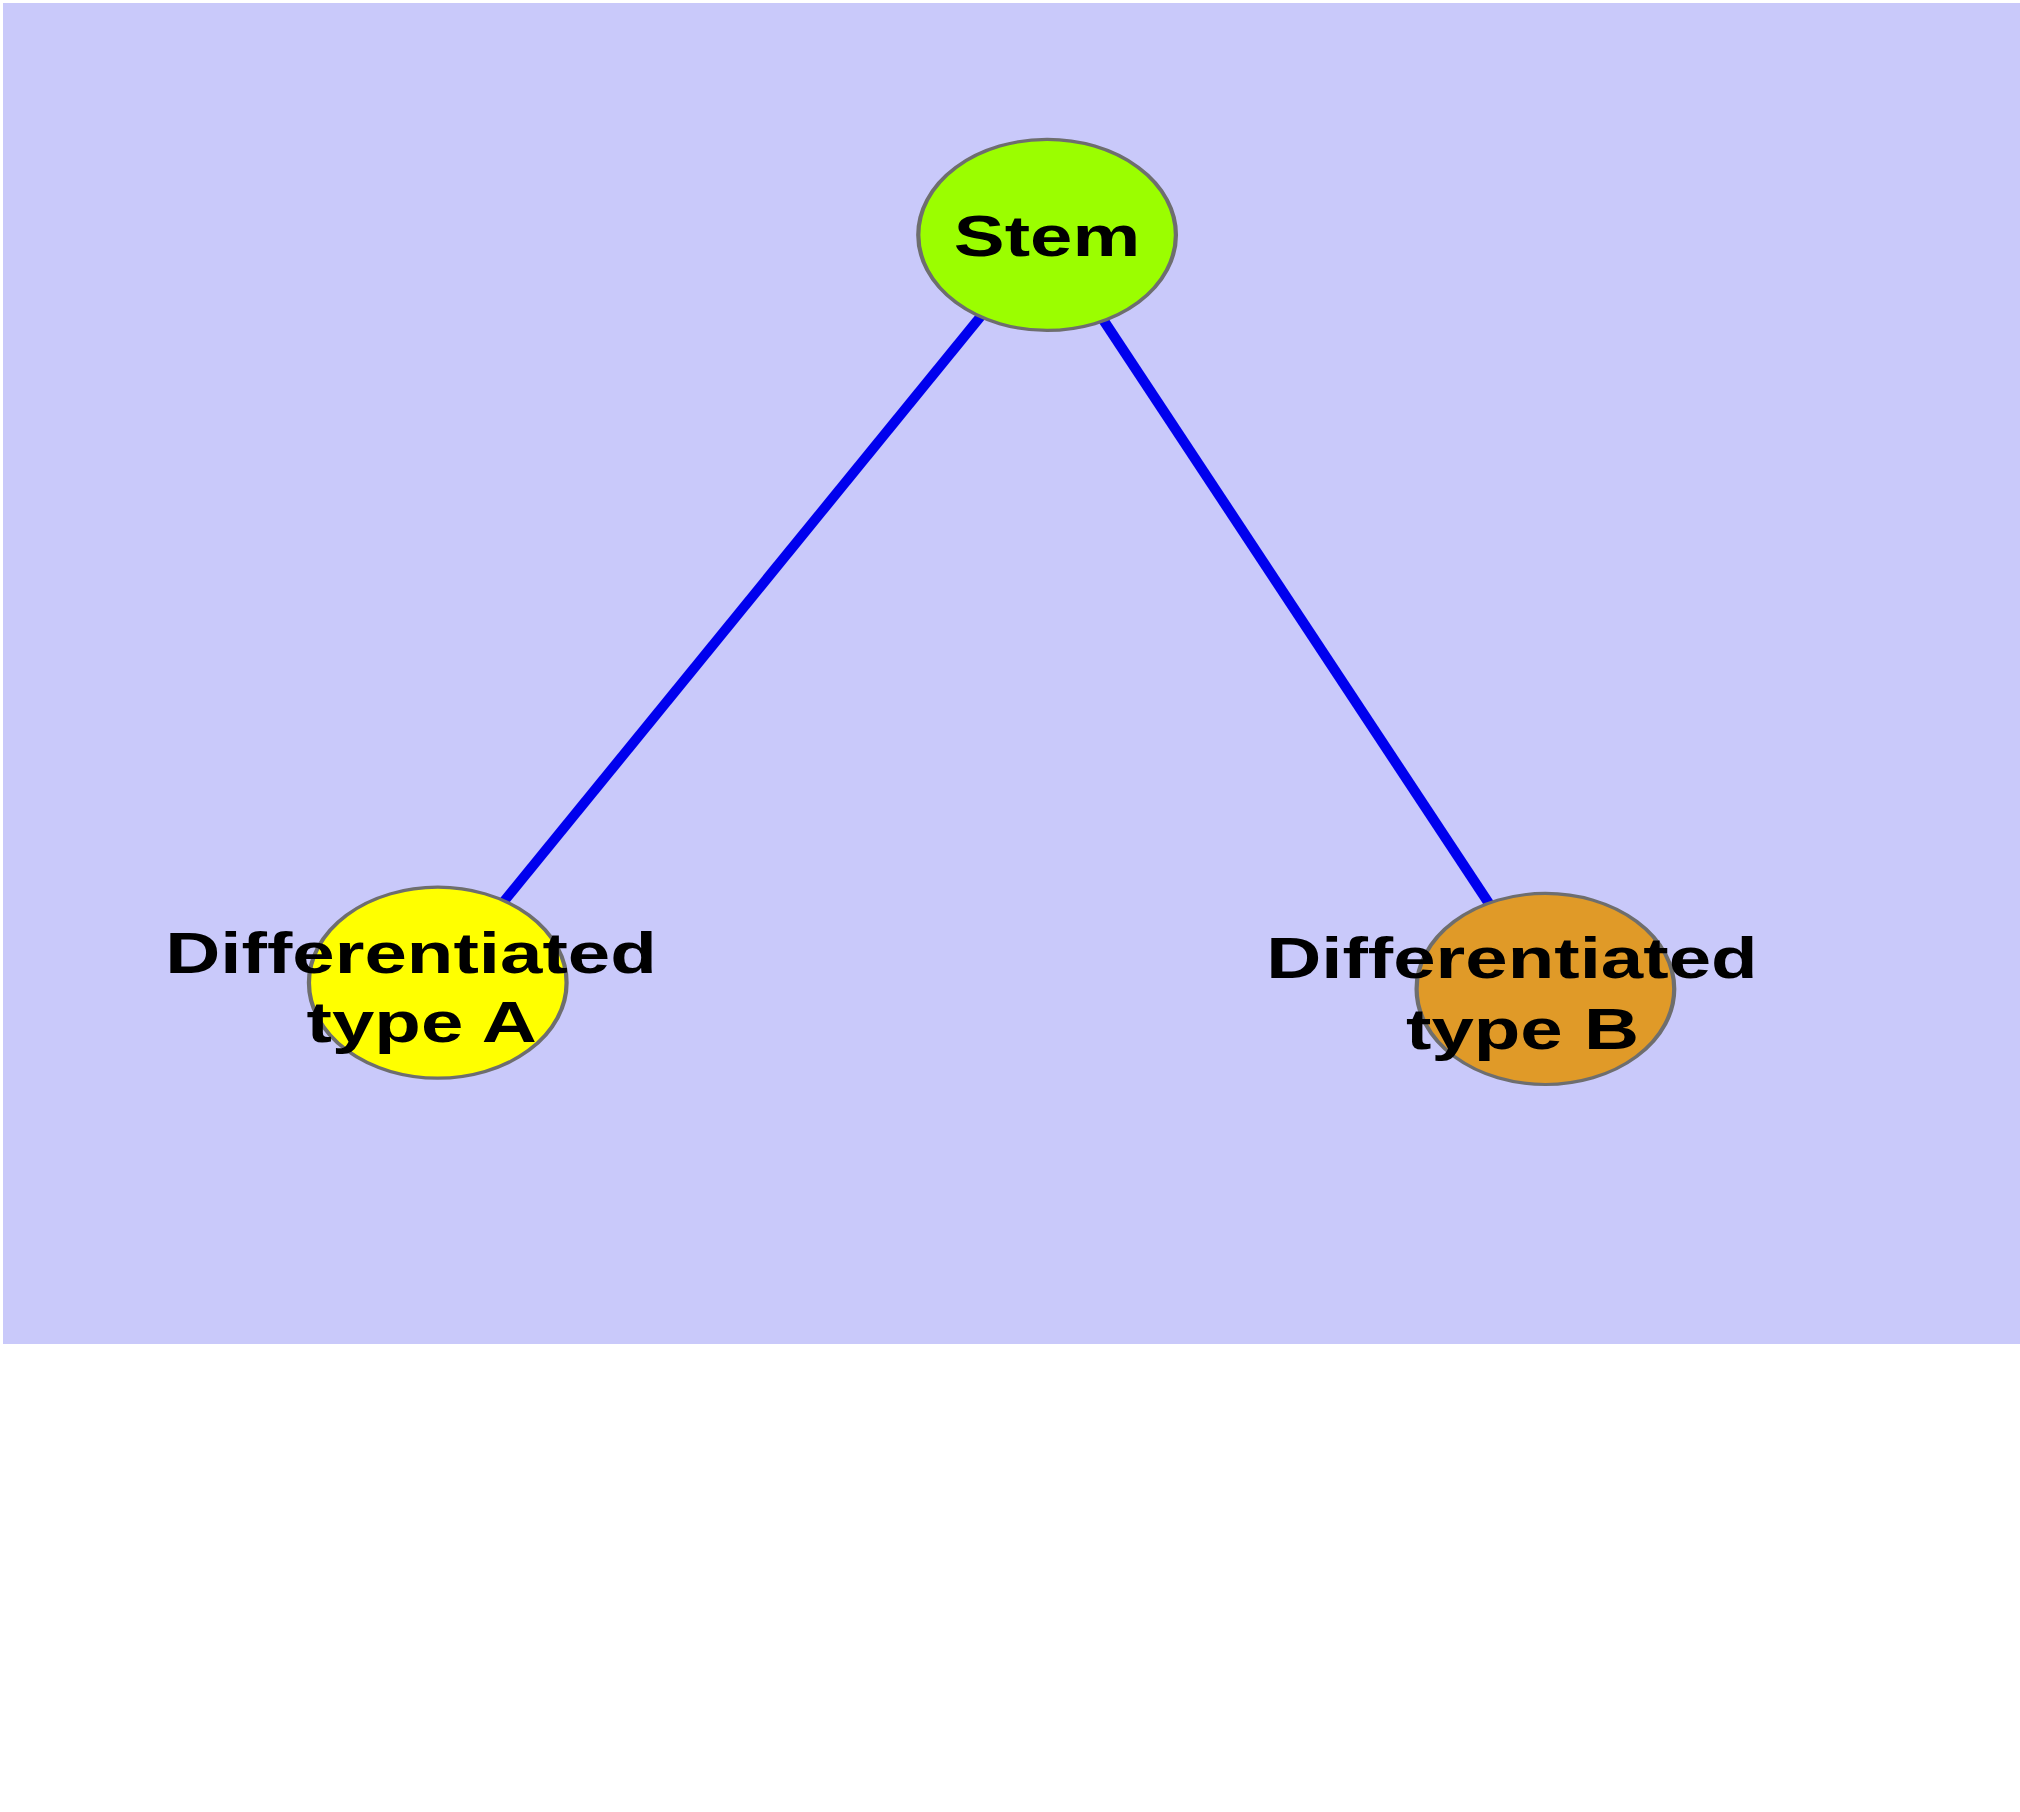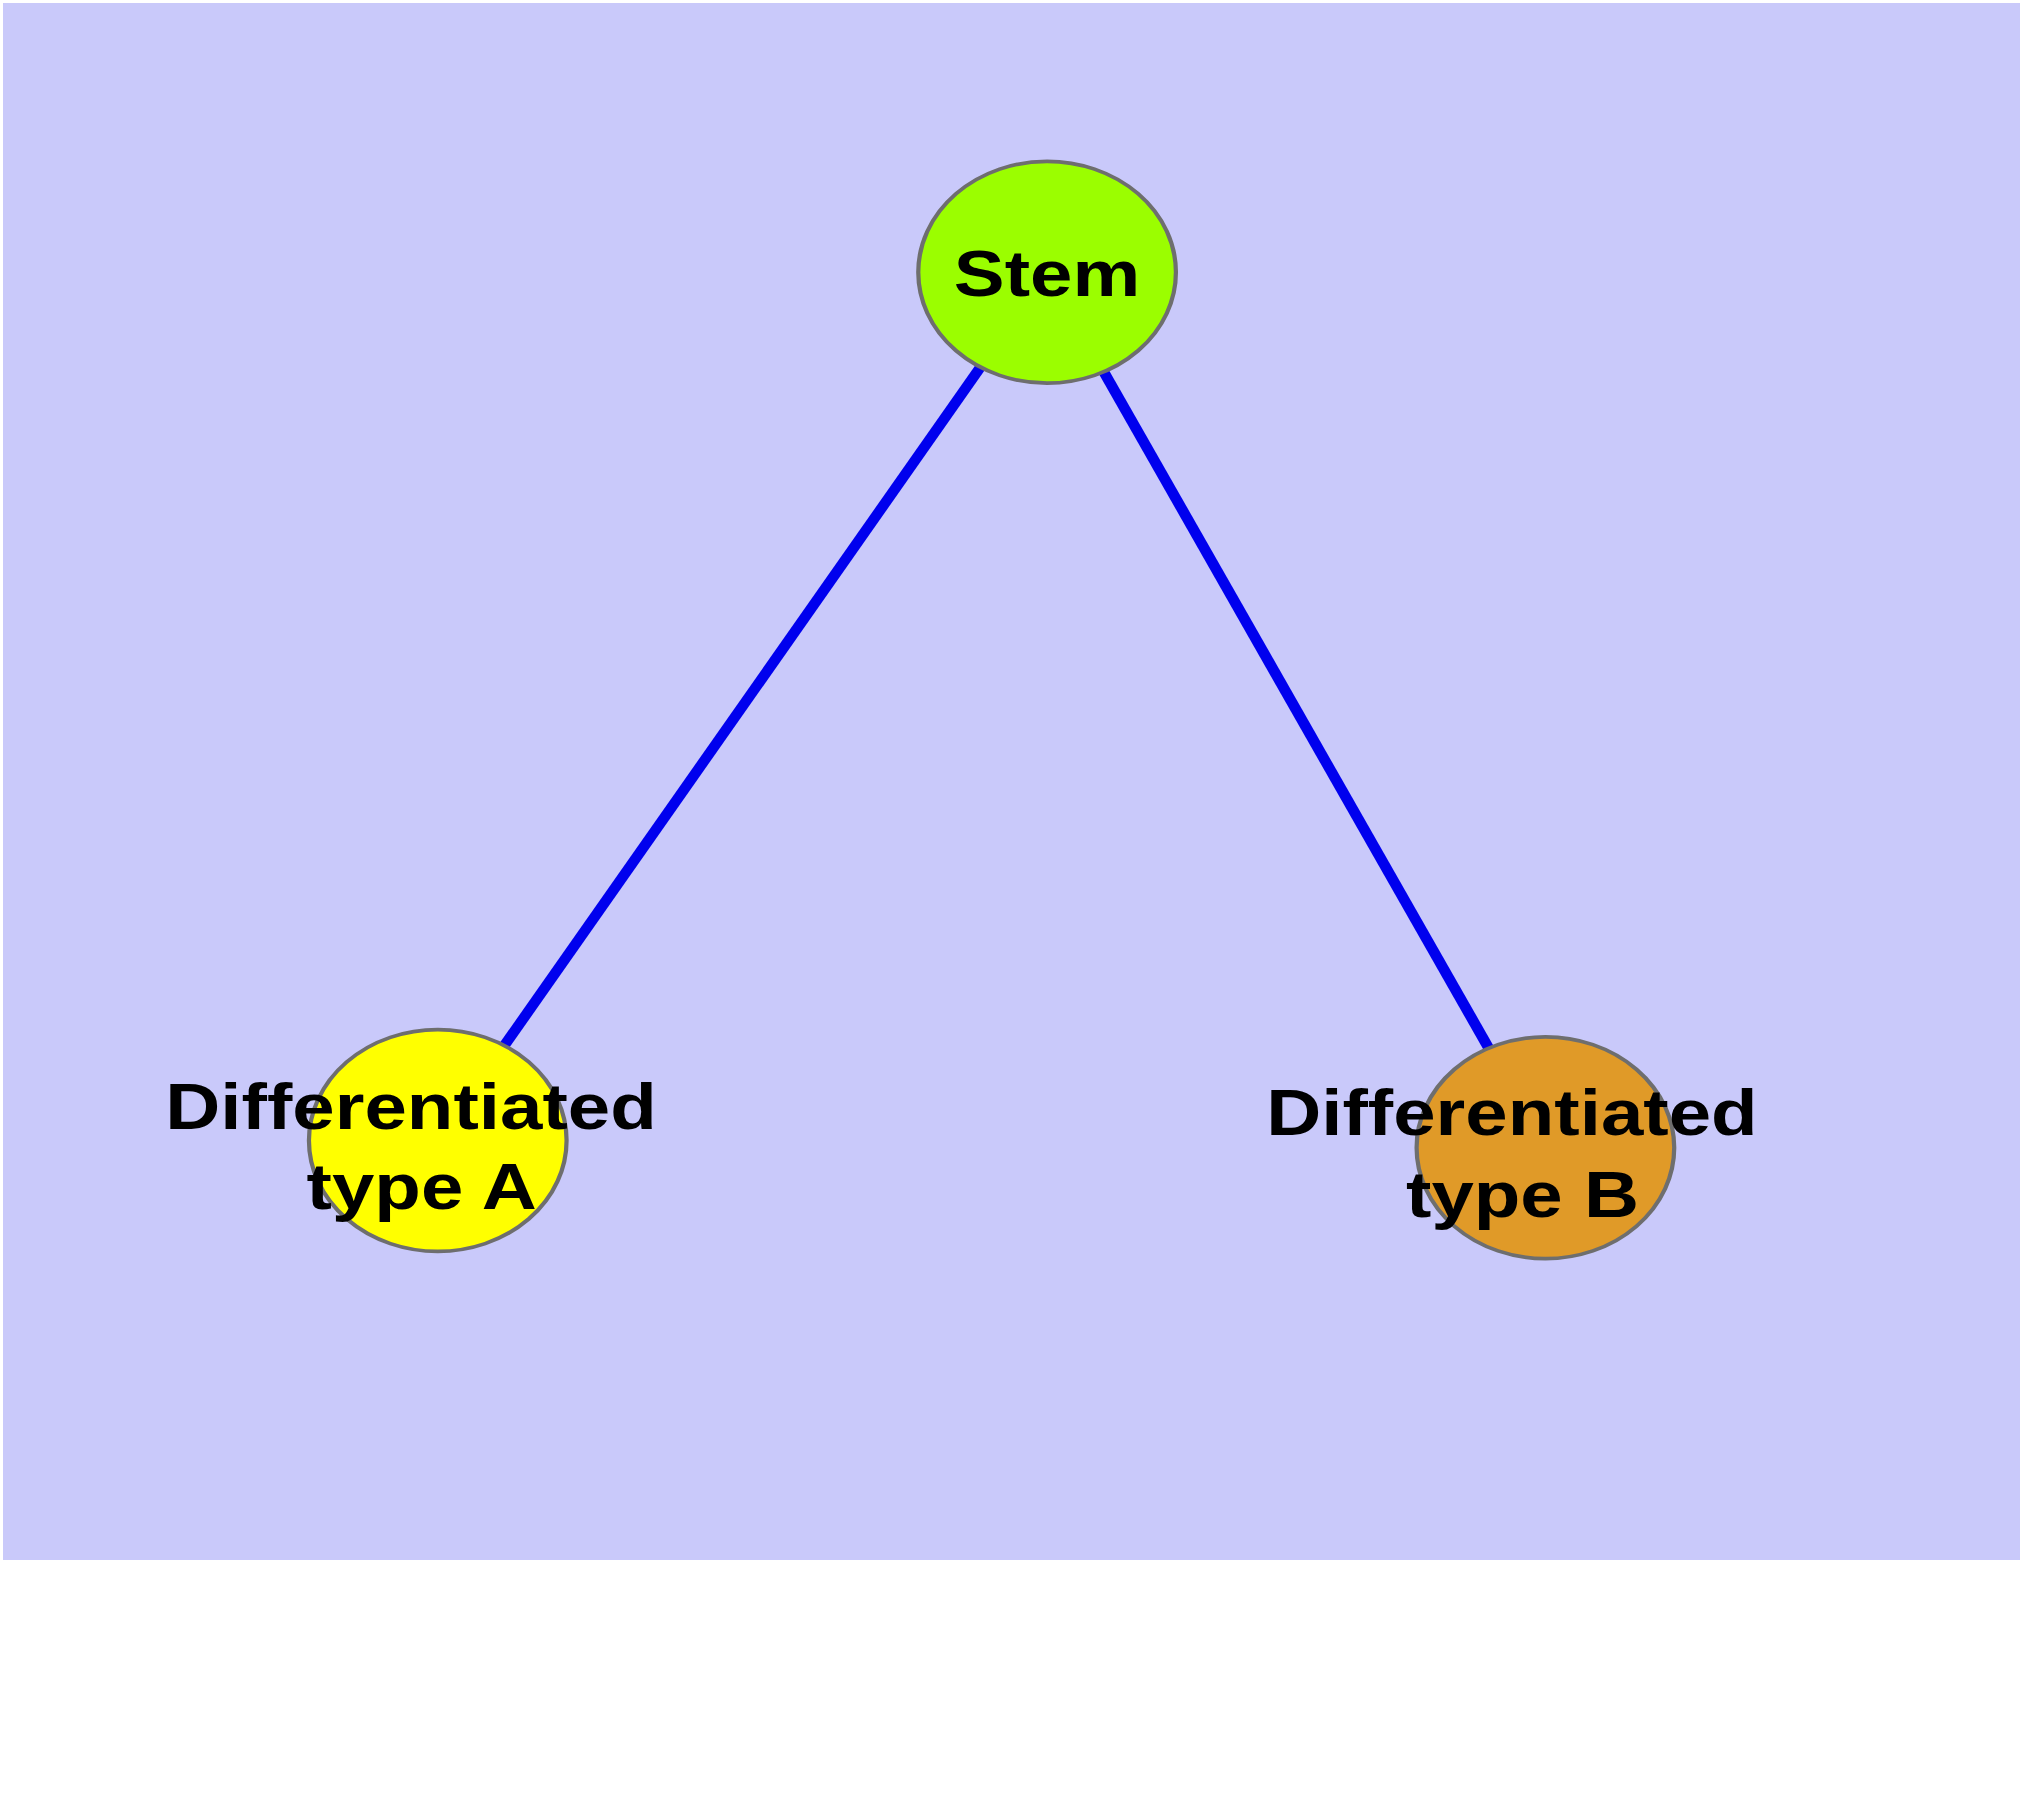--- a/index.html
+++ b/index.html
@@ -9,21 +9,21 @@
     width: 2021px;
     height: 1812px;
     overflow: hidden;
     font-family: "Liberation Sans", sans-serif;
   }
   .canvas {
     position: absolute;
     top: 3.4px;
     left: 3.4px;
     width: 2017px;
-    height: 1557px;
+    height: 1341px;
   }
   svg {
     display: block;
     width: 100%;
     height: 100%;
   }
   .node-label {
     font-family: "Liberation Sans", sans-serif;
     font-weight: bold;
     text-anchor: middle;

